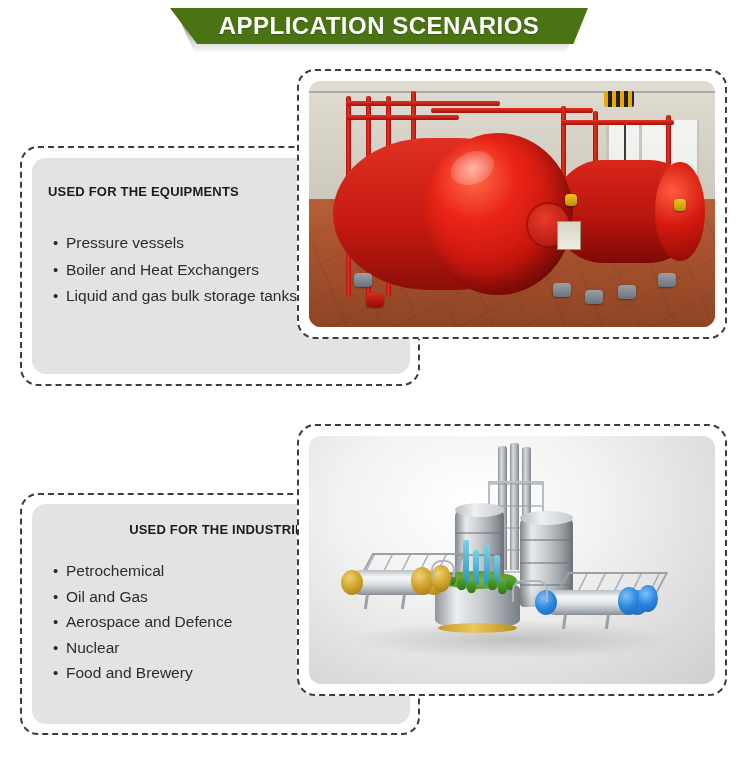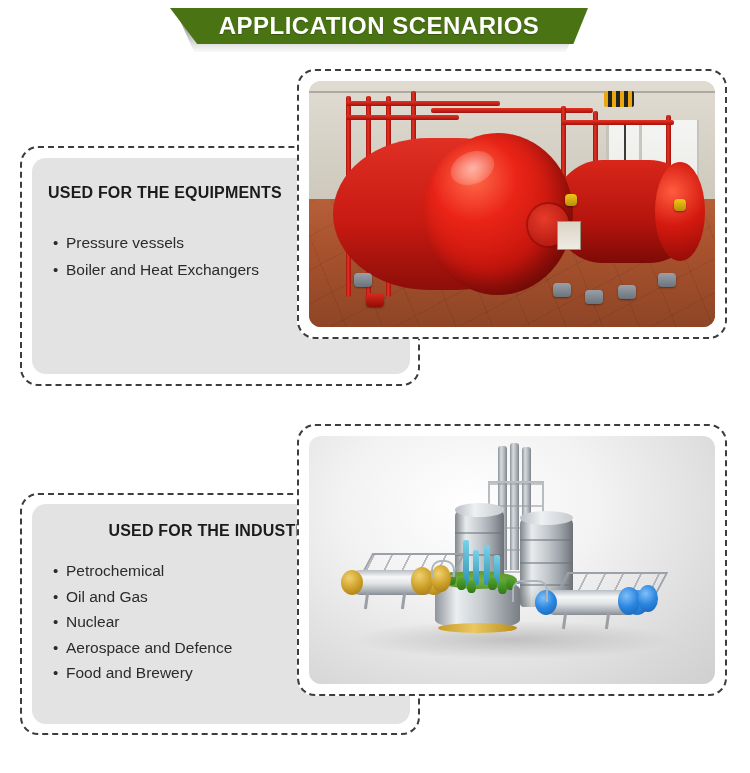--- a/index.html
+++ b/index.html
@@ -75,21 +75,21 @@
   }
   .text-panel {
     position: absolute;
     background: #e3e3e3;
     border-radius: 14px;
     box-sizing: border-box;
     z-index: 2;
   }
 
   .panel-heading {
-    font-size: 16px;
+    font-size: 13px;
     font-weight: bold;
     color: #1b1b1b;
     letter-spacing: 0.2px;
     white-space: nowrap;
   }
   .bullet-list {
     list-style: none;
     margin: 8px;
     padding: 0;
   }
@@ -367,20 +367,21 @@
   </div>
 </div>
 
 <div class="dashed-card text-card" id="card-equipments-text"></div>
 
 <div class="text-panel" id="panel-equipments">
   <div class="panel-heading">USED FOR THE EQUIPMENTS</div>
   <ul class="bullet-list">
     <li>Pressure vessels</li>
     <li>Boiler and Heat Exchangers</li>
+    <li>Liquid and gas bulk storage tanks</li>
   </ul>
 </div>
 
 <div class="dashed-card image-card" id="card-equipments-image">
   <div class="photo" id="photo-pressure-vessels">
     <div class="wall"></div>
     <div class="ceil-line"></div>
     <div class="window"></div>
     <div class="hoist"></div>
     <div class="hoist-cable"></div>
@@ -420,22 +421,22 @@
   </div>
 </div>
 
 <div class="dashed-card text-card" id="card-industries-text"></div>
 
 <div class="text-panel" id="panel-industries">
   <div class="panel-heading">USED FOR THE INDUSTRIES</div>
   <ul class="bullet-list">
     <li>Petrochemical</li>
     <li>Oil and Gas</li>
+    <li>Aerospace and Defence</li>
     <li>Nuclear</li>
-    <li>Aerospace and Defence</li>
     <li>Food and Brewery</li>
   </ul>
 </div>
 
 <div class="dashed-card image-card" id="card-industries-image">
   <div class="photo" id="photo-plant">
 
     <div class="ground-shadow pr" style="left:10%; top:74%; width:80%; height:16%;"></div>
 
     <div class="col-stack pr" style="left:46.5%; top:4%; height:50%;"></div>

